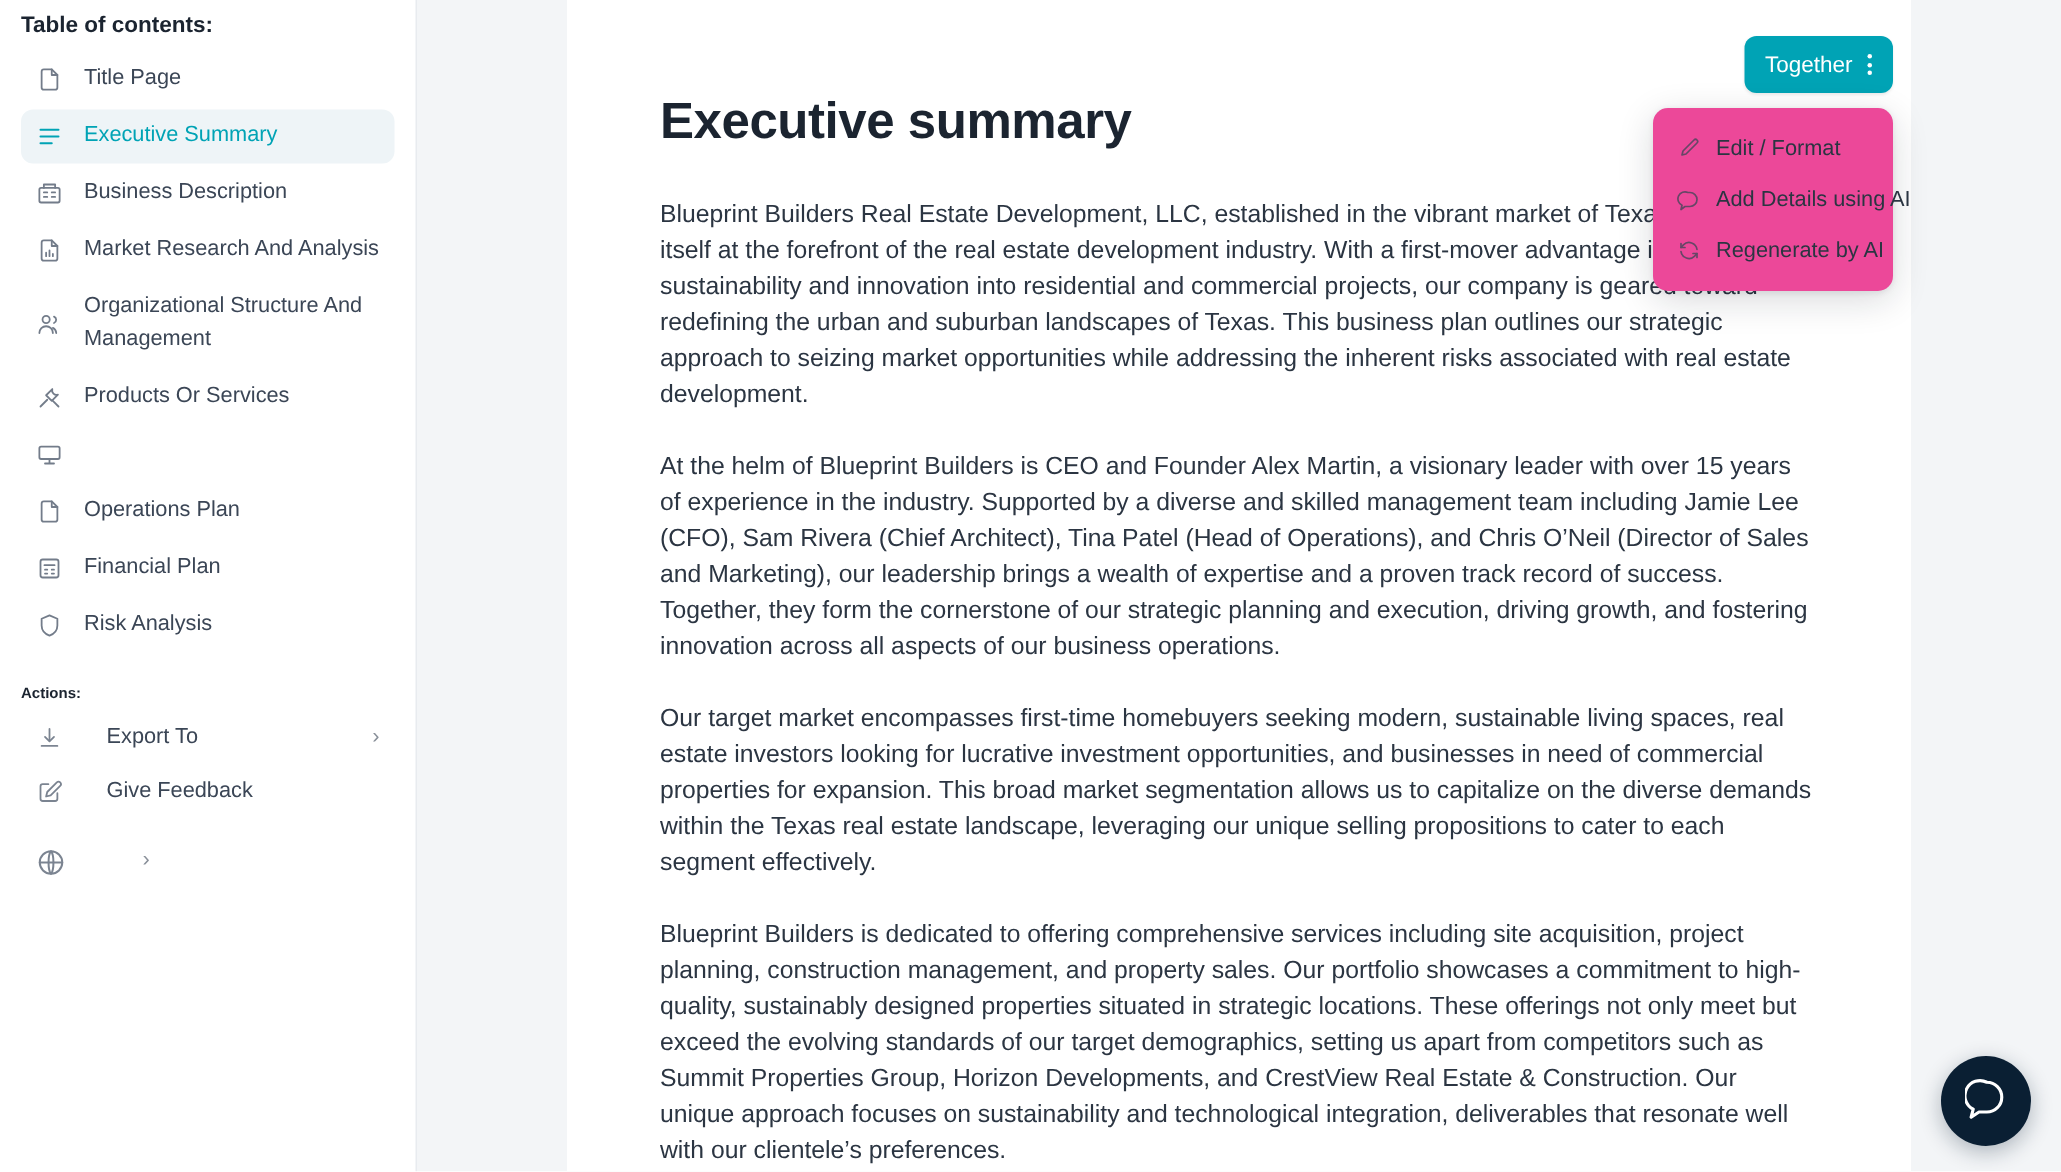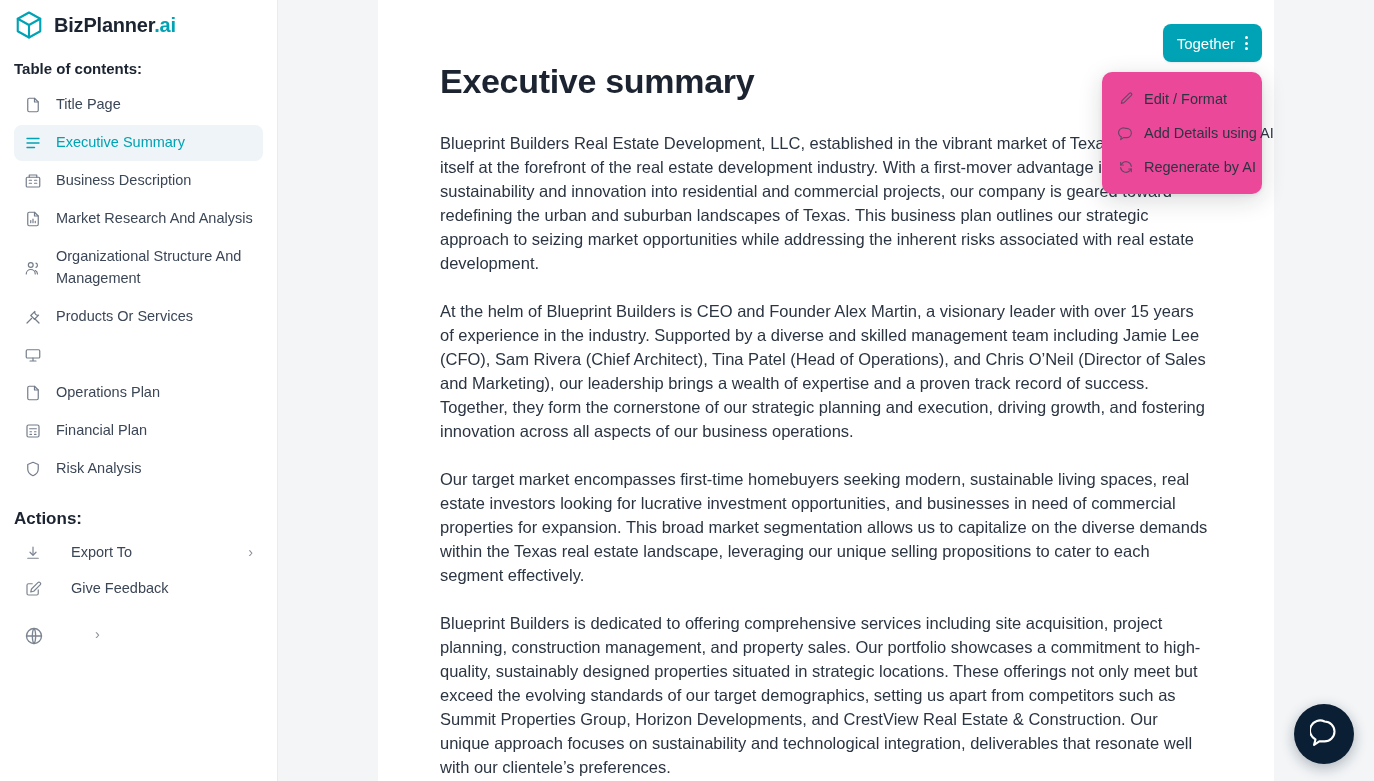--- a/index.html
+++ b/index.html
@@ -68,21 +68,21 @@
   }
   .nav-item.active {
     background: #eef4f7;
     color: #00a3b5;
   }
   .nav-item .ico { width: 18px; height: 18px; flex: 0 0 18px; opacity: .85; }
   .nav-item.active .ico { opacity: 1; }
   .nav-label { flex: 1; }
 
   .actions-title {
-    font-size: 17px;
+    font-size: 10px;
     font-weight: bold;
     color: #1b2430;
     padding: 22px 0 8px 14px;
   }
   .action-item {
     display: flex;
     gap: 29px;
     min-height: 36px;
     padding: 7px 10px;
     margin: 0 14px;
@@ -195,30 +195,20 @@
     box-shadow: 0 4px 14px rgba(10,31,51,.3);
   }
 </style>
 </head>
 <body>
 
 <div class="app">
 
   <aside class="sidebar">
 
-    <div class="brand">
-      <span class="brand-logo">
-        <svg viewBox="0 0 24 24" width="30" height="30" fill="none" stroke="#00a3b5" stroke-width="1.7" stroke-linejoin="round" stroke-linecap="round">
-          <path d="M12 2 L21 7 L21 17 L12 22 L3 17 L3 7 Z"></path>
-          <path d="M3 7 L12 12 L21 7"></path>
-          <path d="M12 12 L12 22"></path>
-        </svg>
-      </span>
-      <span class="brand-text"><span>BizPlanner</span><span class="accent">.ai</span></span>
-    </div>
 
     <div class="toc-title">Table of contents:</div>
 
     <nav class="nav">
 
       <div class="nav-item">
         <span class="ico">
           <svg viewBox="0 0 24 24" width="18" height="18" fill="none" stroke="#5b6676" stroke-width="1.6" stroke-linejoin="round" stroke-linecap="round">
               <path d="M14 3H7a2 2 0 0 0-2 2v14a2 2 0 0 0 2 2h10a2 2 0 0 0 2-2V8z"></path>
               <path d="M14 3v5h5"></path>

